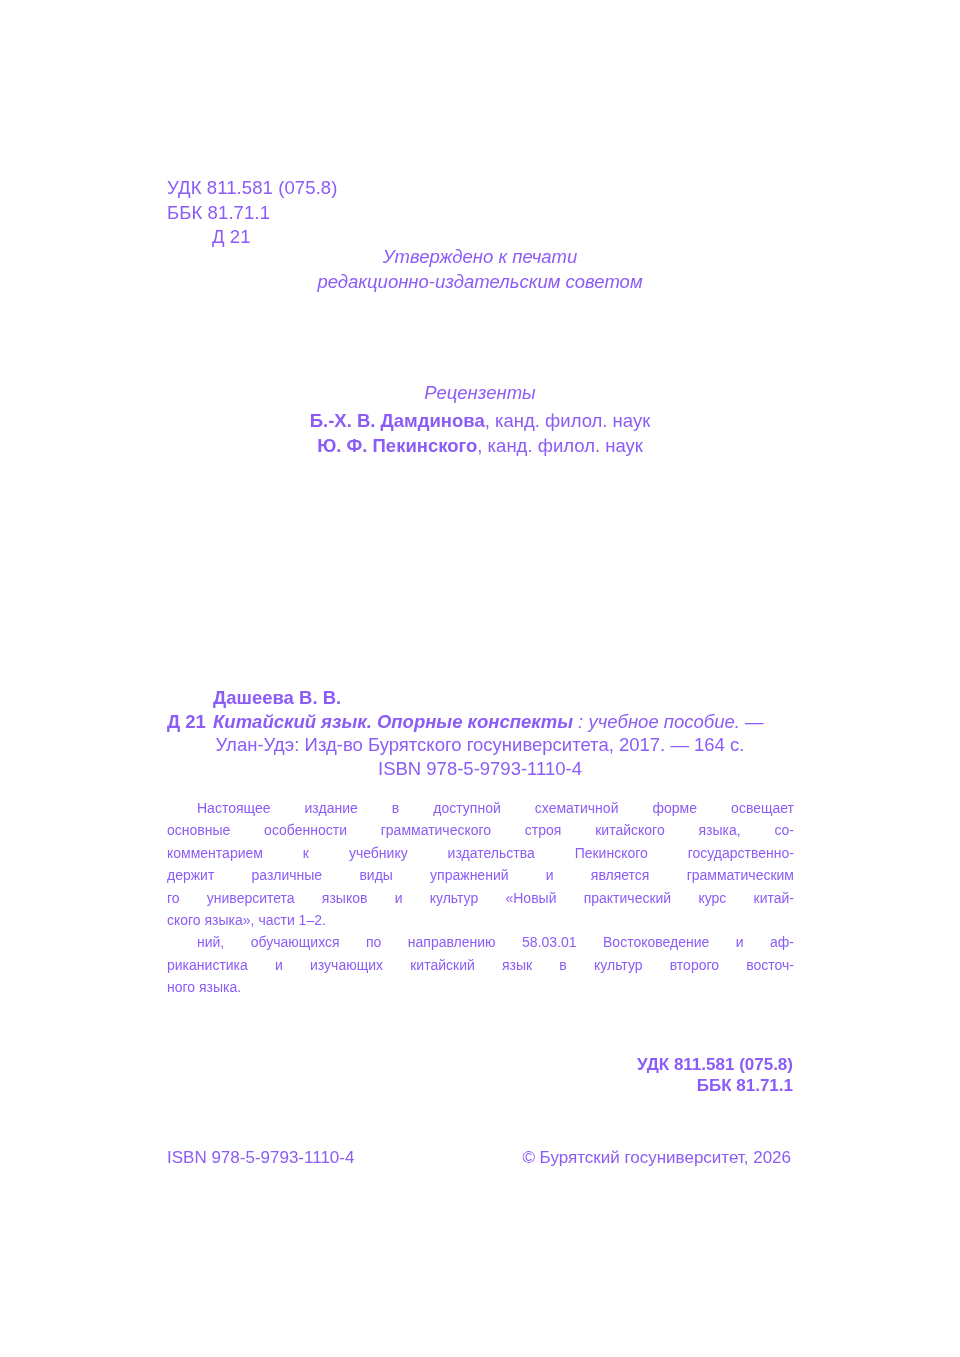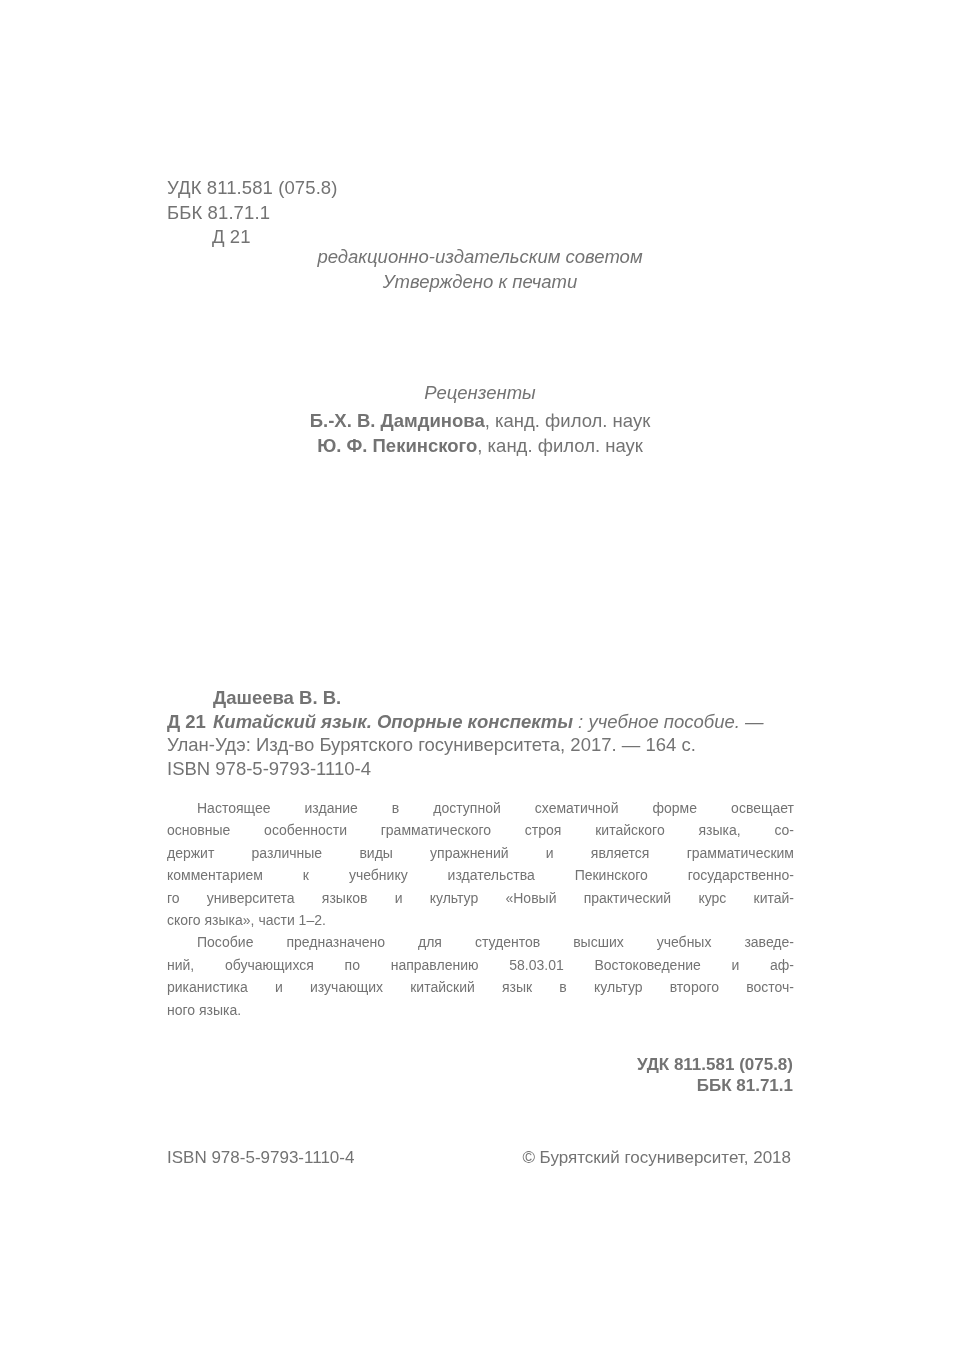--- a/index.html
+++ b/index.html
@@ -8,21 +8,21 @@
     background: #ffffff;
   }
   .page {
     position: relative;
     width: 960px;
     height: 1357px;
     background: #ffffff;
     margin: 0 auto;
     overflow: hidden;
     font-family: "Liberation Sans", sans-serif;
-    color: #737373;
+    color: #8b5cf6;
     -webkit-font-smoothing: antialiased;
   }
 
   
   .block { position: absolute; }
 
   
   .codes {
     left: 167px;
     top: 176px;
@@ -83,21 +83,21 @@
   }
   .biblio .shelfmark {
     position: absolute;
     left: 0;
     top: 0;
     font-weight: bold;
     white-space: pre;
   }
   .biblio .record-body { display: block; padding-left: 46px; font-style: italic; }
   .biblio .title-bold { font-weight: bold; }
-  .biblio .tail { display: block; }
+  .biblio .tail { display: block; text-align: center; }
 
   
   .annotation {
     left: 167px;
     top: 797px;
     width: 627px;
     font-size: 14px;
     line-height: 22.4px;
     text-align: justify;
   }
@@ -146,22 +146,22 @@
 
 <div class="page">
 
   <div class="block codes">
     <div class="line">УДК 811.581 (075.8)</div>
     <div class="line">ББК 81.71.1</div>
     <div class="line indent">Д 21</div>
   </div>
 
   <div class="block approval">
+    <div>Утверждено к печати</div>
     <div>редакционно-издательским советом</div>
-    <div>Утверждено к печати</div>
   </div>
 
   <div class="block reviewers">
     <span class="heading">Рецензенты</span>
     <span class="person"><span class="name">Б.-Х. В. Дамдинова</span><span class="degree">, канд. филол. наук</span></span>
     <span class="person"><span class="name">Ю. Ф. Пекинского</span><span class="degree">, канд. филол. наук</span></span>
   </div>
 
   <div class="block biblio">
     <span class="author">Дашеева В. В.</span>
@@ -170,36 +170,35 @@
       <span class="record-body"><span class="title-bold">Китайский язык. Опорные конспекты</span><span> : учебное пособие. —</span></span>
     </span>
     <span class="tail">Улан-Удэ: Изд-во Бурятского госуниверситета, 2017. — 164 с.</span>
     <span class="tail">ISBN 978-5-9793-1110-4</span>
   </div>
 
   <div class="block annotation">
     <p>
       <span class="ln j">Настоящее издание в доступной схематичной форме освещает</span>
       <span class="ln j">основные особенности грамматического строя китайского языка, со-</span>
+      <span class="ln j">комментарием к учебнику издательства Пекинского государственно-</span>
       <span class="ln j">держит различные виды упражнений и является грамматическим</span>
-      <span class="ln j">комментарием к учебнику издательства Пекинского государственно-</span>
       <span class="ln j">го университета языков и культур «Новый практический курс китай-</span>
       <span class="ln last">ского языка», части 1–2.</span>
     </p>
     <p>
-      <span class="ln j">Пособие предназначено для студентов высших учебных заведе-</span>
       <span class="ln j">ний, обучающихся по направлению 58.03.01 Востоковедение и аф-</span>
       <span class="ln j">риканистика и изучающих китайский язык в культур второго восточ-</span>
       <span class="ln last">ного языка.</span>
     </p>
   </div>
 
   <div class="block footer-codes">
     <div>УДК 811.581 (075.8)</div>
     <div>ББК 81.71.1</div>
   </div>
 
   <div class="block bottom-line">
     <span class="isbn">ISBN 978-5-9793-1110-4</span>
-    <span class="copyright">© Бурятский госуниверситет, 2018</span>
+    <span class="copyright">© Бурятский госуниверситет, 2026</span>
   </div>
 
 </div>
 
 </body></html>

